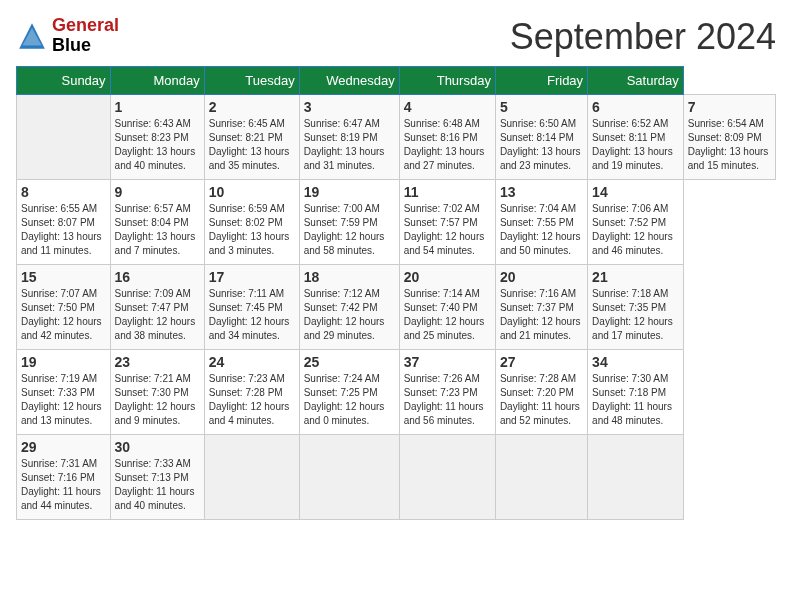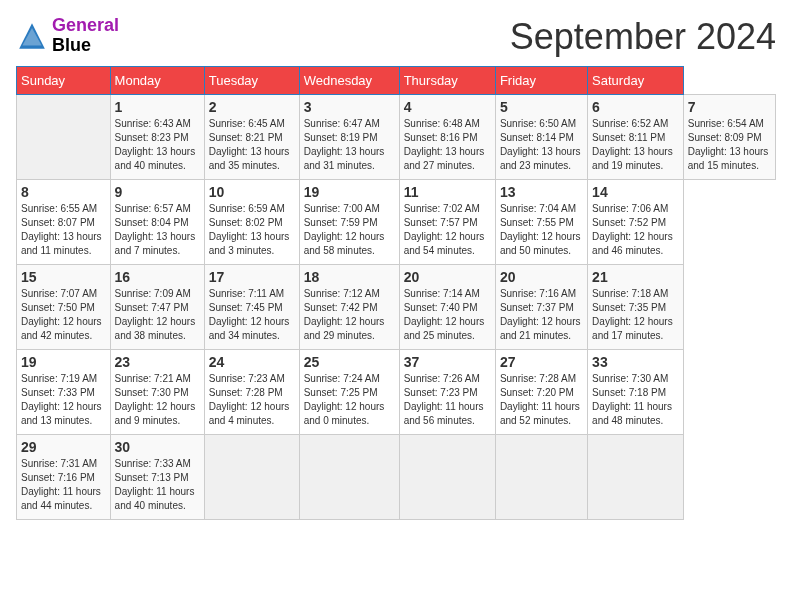--- a/index.html
+++ b/index.html
@@ -22,21 +22,21 @@
       gap: 4px;
     }
     .logo-text {
       display: flex;
       flex-direction: column;
       line-height: 1.1;
     }
     .logo-general {
       font-size: 18px;
       font-weight: bold;
-      color: #a21caf;
+      color: #b91c1c;
     }
     .logo-blue {
       font-size: 18px;
       font-weight: bold;
       color: #000000;
     }
     .logo-icon {
       width: 32px;
       height: 32px;
     }
@@ -51,24 +51,24 @@
     .location {
       font-size: 14px;
       color: #555;
     }
     .calendar {
       width: 100%;
       border-collapse: collapse;
       font-size: 11px;
     }
     .calendar th {
-      background: #ef4444;
+      background: #15803d;
       color: #fff;
       padding: 6px 4px;
-      text-align: left;
+      text-align: right;
       font-size: 13px;
       font-weight: normal;
       border: 1px solid #2b7bc0;
     }
     .calendar td {
       vertical-align: top;
       border: 1px solid #ccc;
       padding: 4px;
       width: 108px;
       min-height: 80px;
@@ -349,21 +349,21 @@
   </td>
         <td>
     <span class="day-num">27</span>
     <div class="day-info">
       Sunrise: 7:28 AM<br>
       Sunset: 7:20 PM<br>
       Daylight: 11 hours and 52 minutes.
     </div>
   </td>
         <td>
-    <span class="day-num">33</span>
+    <span class="day-num">34</span>
     <div class="day-info">
       Sunrise: 7:30 AM<br>
       Sunset: 7:18 PM<br>
       Daylight: 11 hours and 48 minutes.
     </div>
   </td>
       </tr>
       <tr class="week-row">
         <td>
     <span class="day-num">29</span>

